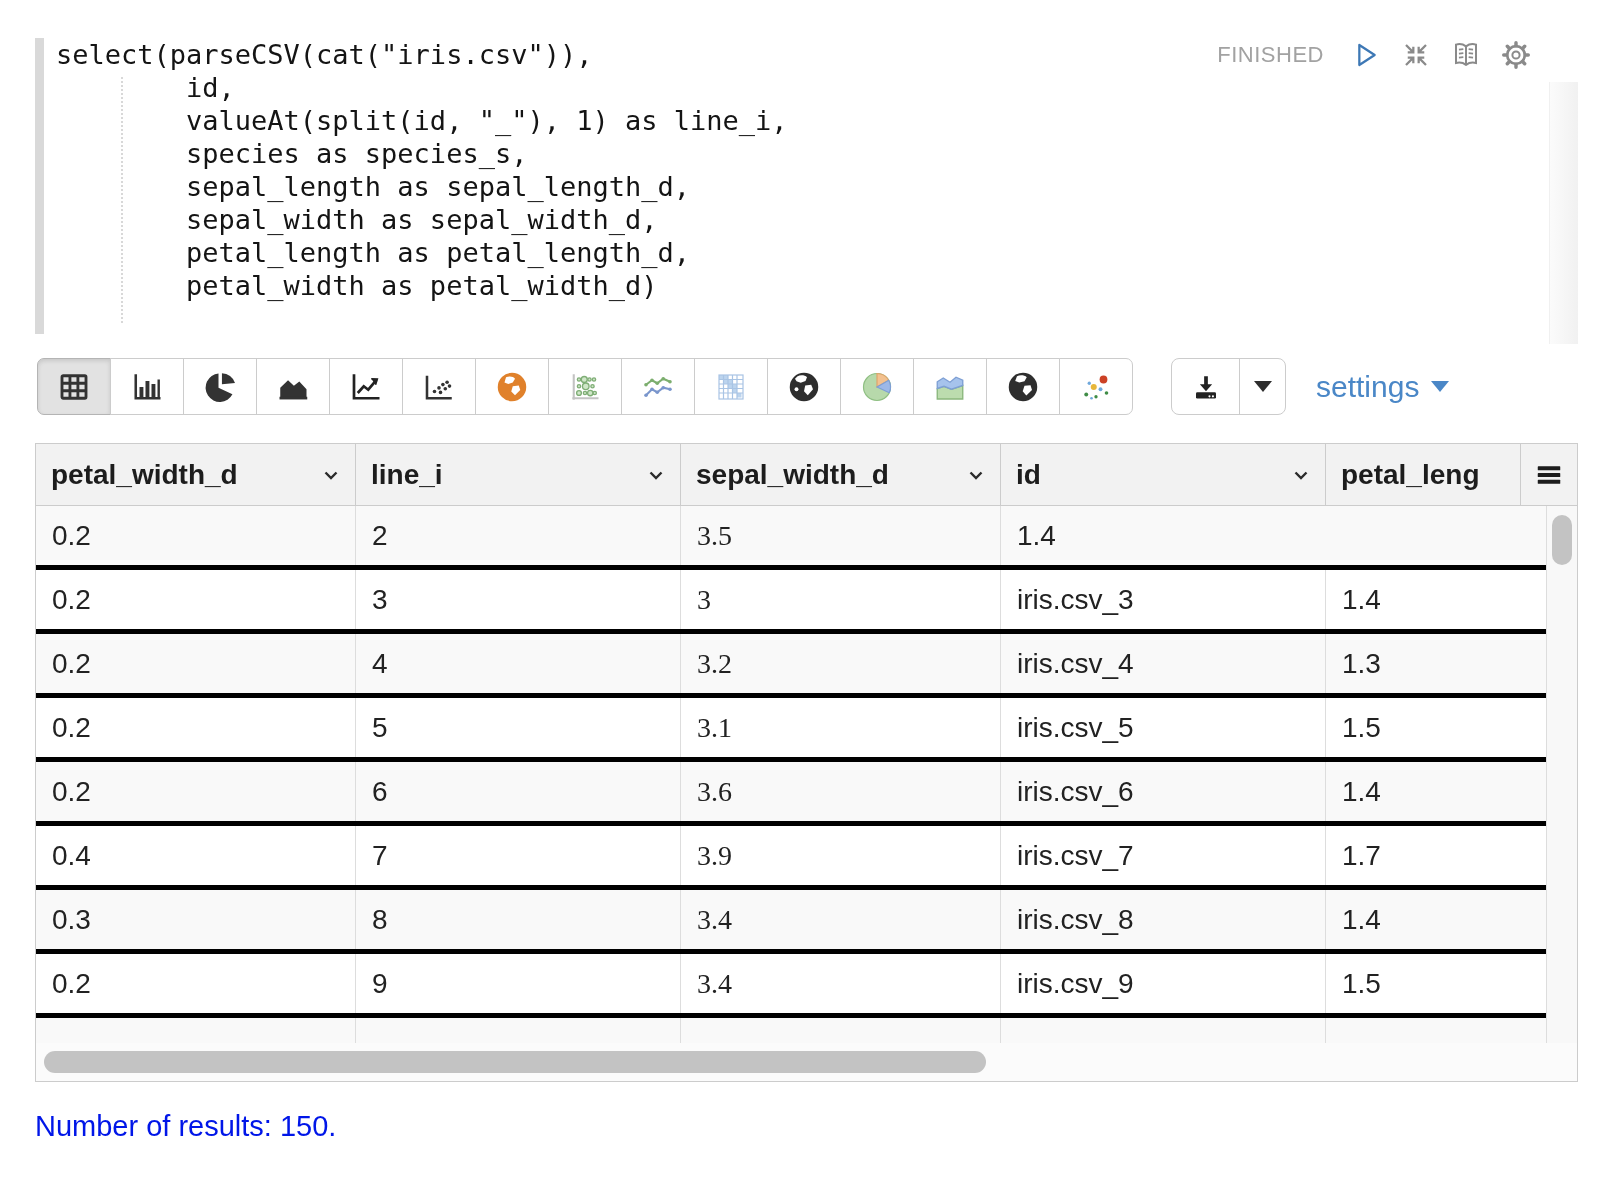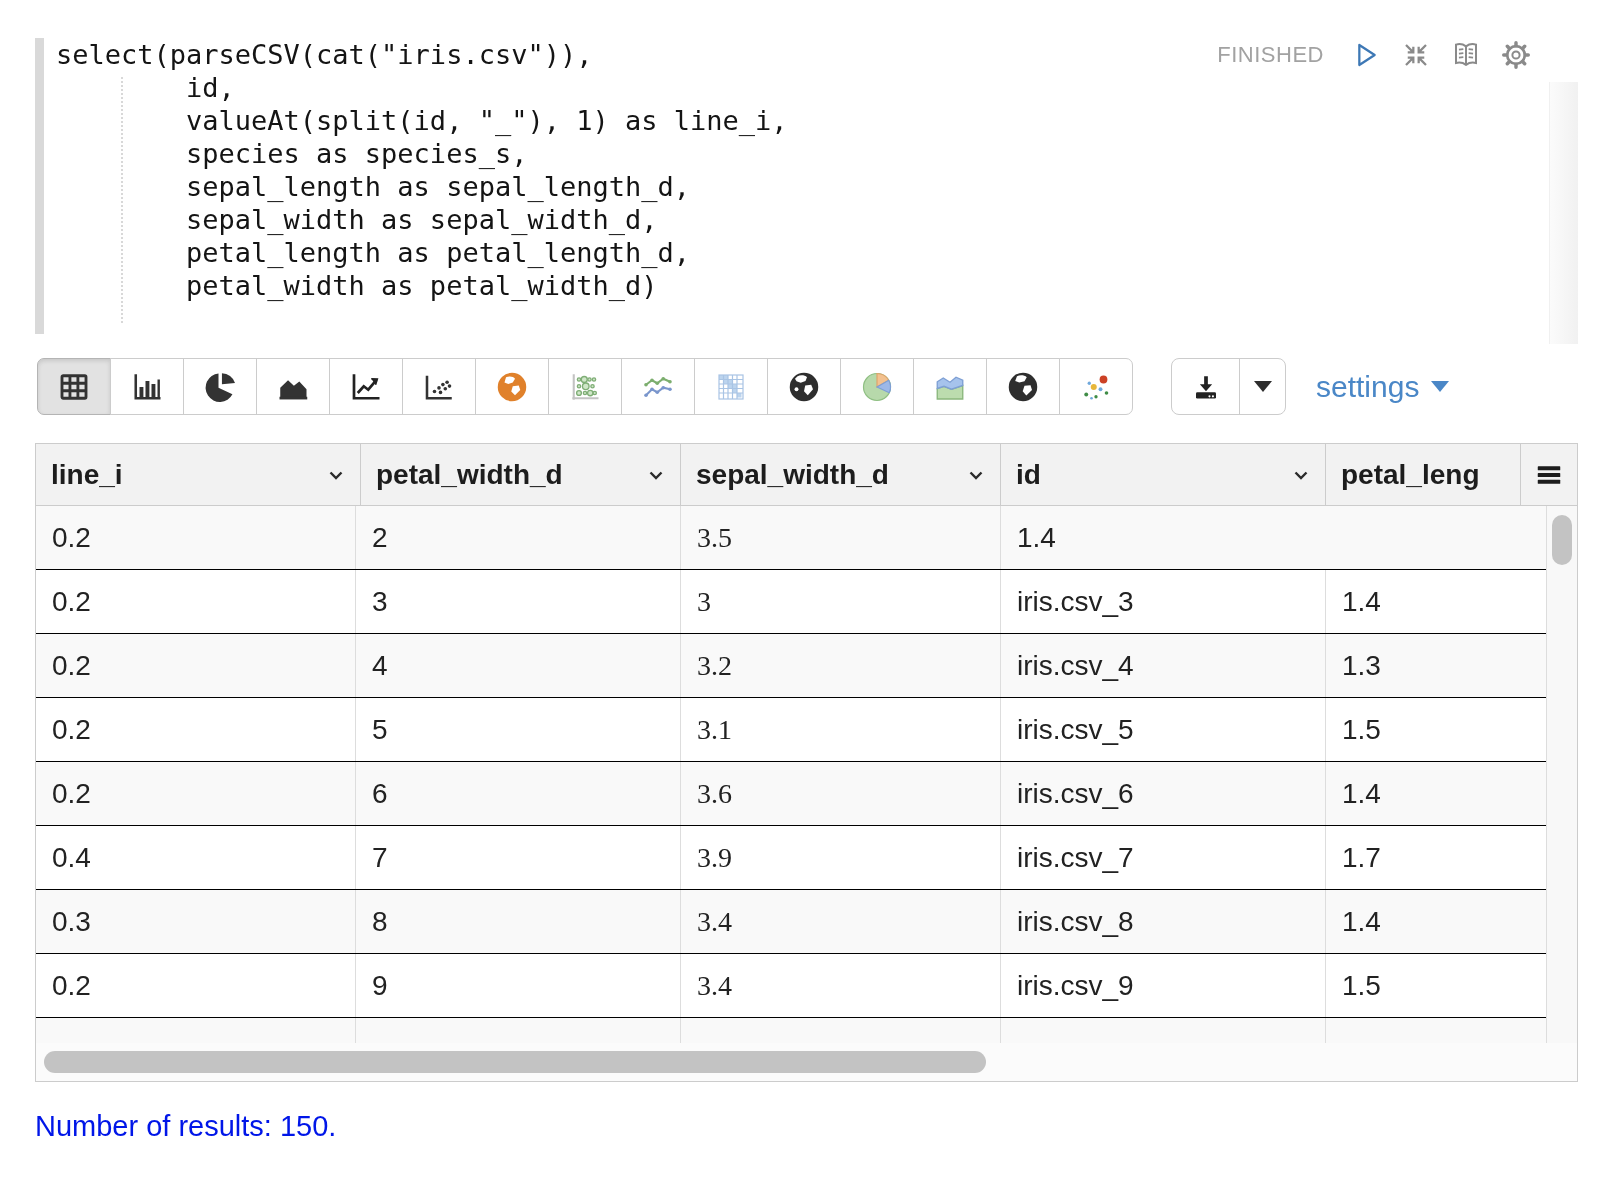--- a/index.html
+++ b/index.html
@@ -34,21 +34,21 @@
   
   .table-panel { position:absolute; left:35px; top:443px; width:1543px; border:1px solid #ccc; background:#fff; }
   .thead { display:flex; height:62px; background:#f2f2f2; border-bottom:1px solid #ccc; }
   .th { display:flex; align-items:center; justify-content:space-between; padding:0 12px 0 15px; border-right:1px solid #ccc; font-weight:bold; font-size:28px; color:#1d1d1d; overflow:hidden; white-space:nowrap; cursor:pointer; }
   .th:last-child { border-right:none; }
   .th.w0 { width:320px; } .th.w1 { width:325px; } .th.w2 { width:320px; } .th.w3 { width:325px;gap:28px; }
   .th.w4 { width:195px; padding-right:0; }
   .th.menu { width:56px; justify-content:center; padding:0; }
   .chev { flex:0 0 auto; margin-left:8px; }
   .tbody { position:relative; }
-  .trow { display:flex; height:64px; border-bottom:1px solid #000000; width:1512px; }
+  .trow { display:flex; height:64px; border-bottom:5px solid #000000; width:1512px; }
   .trow:nth-child(odd) { background:#f9f9f9; }
   .trow:nth-child(even) { background:#fff; }
   .trow.partial { height:25px; border-bottom:none; background:#f9f9f9; overflow:hidden; }
   .td { display:flex; align-items:center; padding-left:16px; border-right:1px solid #ddd; font-size:28px; color:#222; overflow:hidden; white-space:nowrap; }
   .td.w0 { width:320px; } .td.w1 { width:325px; } .td.w2 { width:320px;font-family:Liberation Serif, serif; } .td.w3 { width:325px; } .td.w4 { width:222px; border-right:none; }
   .vscroll { position:absolute; right:0; top:0; width:31px; height:537px; background:#f8f8f8; border-left:1px solid #ddd; }
   .vthumb { position:absolute; left:5px; top:9px; width:20px; height:50px; border-radius:10px; background:#c3c3c3; }
   .hscroll { position:relative; height:38px; background:#fbfbfb; }
   .hthumb { position:absolute; left:8px; top:8px; width:942px; height:22px; border-radius:11px; background:#c3c3c3; }
 
@@ -295,28 +295,28 @@
 
     <div class="settings-link">
       <span>settings</span>
       <span class="settings-caret"></span>
     </div>
   </div>
 
   <div class="table-panel">
 
     <div class="thead">
-      <div class="th w1">
-        <span>line_i</span>
+      <div class="th w0">
+        <span>petal_width_d</span>
         <svg class="chev" width="24" height="24" viewBox="0 0 24 24">
             <path d="M6.5 9.5 L12 15 L17.5 9.5" fill="none" stroke="#2b2b2b" stroke-width="2.4"></path>
           </svg>
       </div>
-      <div class="th w0">
-        <span>petal_width_d</span>
+      <div class="th w1">
+        <span>line_i</span>
         <svg class="chev" width="24" height="24" viewBox="0 0 24 24">
             <path d="M6.5 9.5 L12 15 L17.5 9.5" fill="none" stroke="#2b2b2b" stroke-width="2.4"></path>
           </svg>
       </div>
       <div class="th w2">
         <span>sepal_width_d</span>
         <svg class="chev" width="24" height="24" viewBox="0 0 24 24">
             <path d="M6.5 9.5 L12 15 L17.5 9.5" fill="none" stroke="#2b2b2b" stroke-width="2.4"></path>
           </svg>
       </div>

